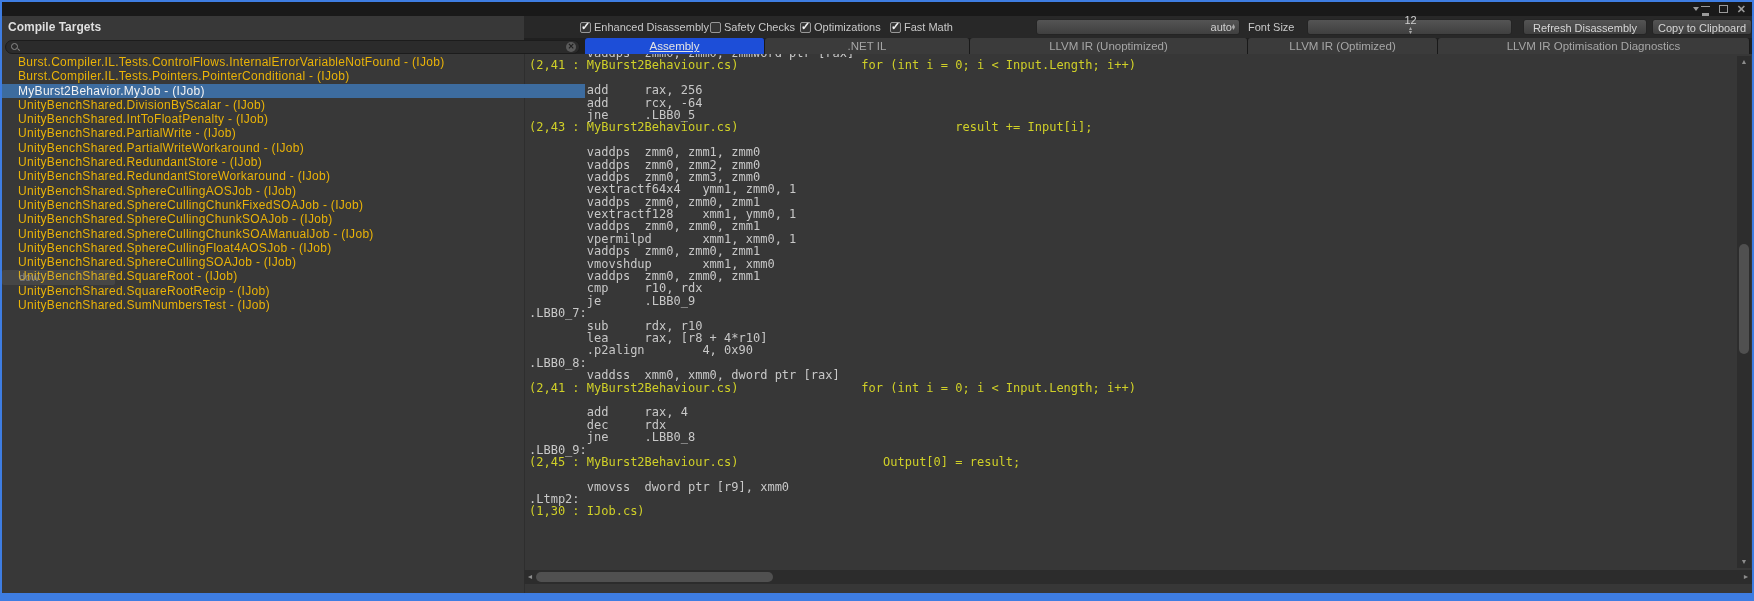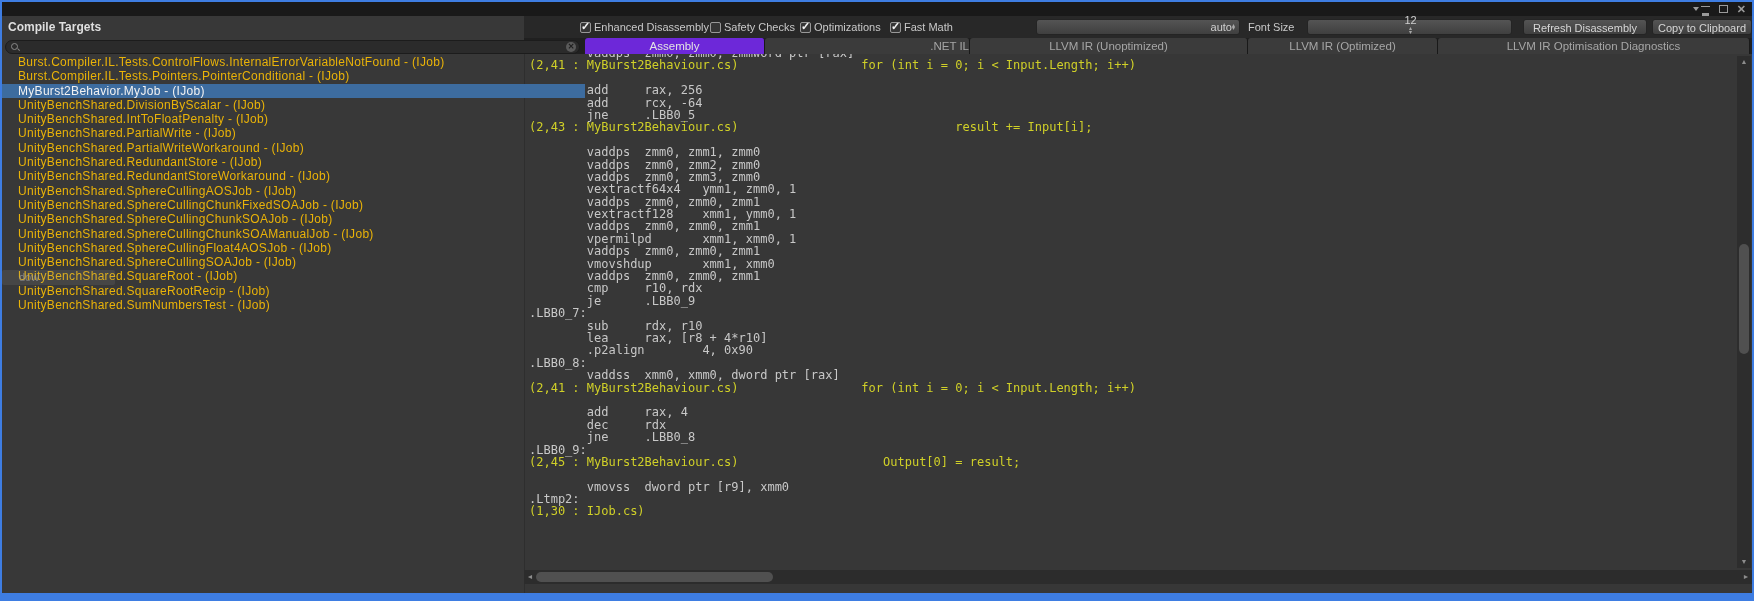--- a/index.html
+++ b/index.html
@@ -51,21 +51,21 @@
   .select,.tbbutton{position:absolute;top:3px;height:16px;border:1px solid #242424;border-radius:3px;
     background:linear-gradient(#545454,#3f3f3f);color:#cfcfcf;font-size:11px;line-height:14px;z-index:3;}
   .select{display:flex;align-items:center;justify-content:flex-end;padding:0 4px 0 6px;}
   .spin{display:flex;flex-direction:column;font-size:6px;line-height:3.5px;color:#a8a8a8;}
   .tbbutton{text-align:center;padding-top:1px;color:#d6d6d6;}
   .fslabel{position:absolute;top:5px;font-size:11px;color:#c9c9c9;z-index:3;}
   
   .tabs{position:absolute;left:583px;top:22px;height:16px;display:flex;z-index:3;}
   .vtab{height:16px;background:#3b3b3b;color:#a6a6a6;font-size:11.5px;line-height:16px;text-align:center;
     border-right:1px solid #191919;border-radius:3px 3px 0 0;white-space:nowrap;overflow:hidden;}
-  .vtab.active{background:#6d28d9;color:#e3e3e3;}
+  .vtab.active{background:#1d4ed8;color:#e3e3e3;text-decoration:underline;}
   
   .code{position:absolute;left:522px;top:38px;right:17px;bottom:23px;overflow:hidden;
     font-family:"DejaVu Sans Mono",monospace;font-size:12px;line-height:12.4px;padding-left:5px;z-index:1;}
   .cl{white-space:pre;height:12.4px;}
   .cl.asm{color:var(--asmcol,#c8c8c8);}
   .cl.src{color:var(--srccol,#d0d028);}
   .cl.clip{margin-top:-7px;}
   
   .vscroll{position:absolute;right:1px;top:40px;bottom:25px;width:14px;background:#2d2d2d;z-index:2;}
   .varrow{position:absolute;left:0;width:14px;height:12px;color:#8c8c8c;font-size:7px;text-align:center;line-height:12px;}
@@ -144,21 +144,21 @@
       <span class="spin">
         <span>▴</span>
           <span>▾</span>
       </span>
     </div>
     <div class="tbbutton" style="left:1521px;width:124px;">Refresh Disassembly</div>
     <div class="tbbutton" style="left:1650px;width:100px;">Copy to Clipboard</div>
 
     <div class="tabs">
         <div class="vtab active" style="width: 180px;">Assembly</div>
-        <div class="vtab" style="width: 205px; text-align: right;">.NET IL</div>
+        <div class="vtab" style="width: 205px;">.NET IL</div>
         <div class="vtab" style="width: 278px;">LLVM IR (Unoptimized)</div>
         <div class="vtab" style="width: 190px;">LLVM IR (Optimized)</div>
         <div class="vtab" style="width: 312px;">LLVM IR Optimisation Diagnostics</div>
       </div>
 
     <div class="code">
         <div class="cl asm clip">        vaddps  zmm0, zmm0, zmmword ptr [rax]</div>
         <div class="cl src">(2,41 : MyBurst2Behaviour.cs)                 for (int i = 0; i &lt; Input.Length; i++)</div>
         <div class="cl asm"></div>
         <div class="cl asm">        add     rax, 256</div>

